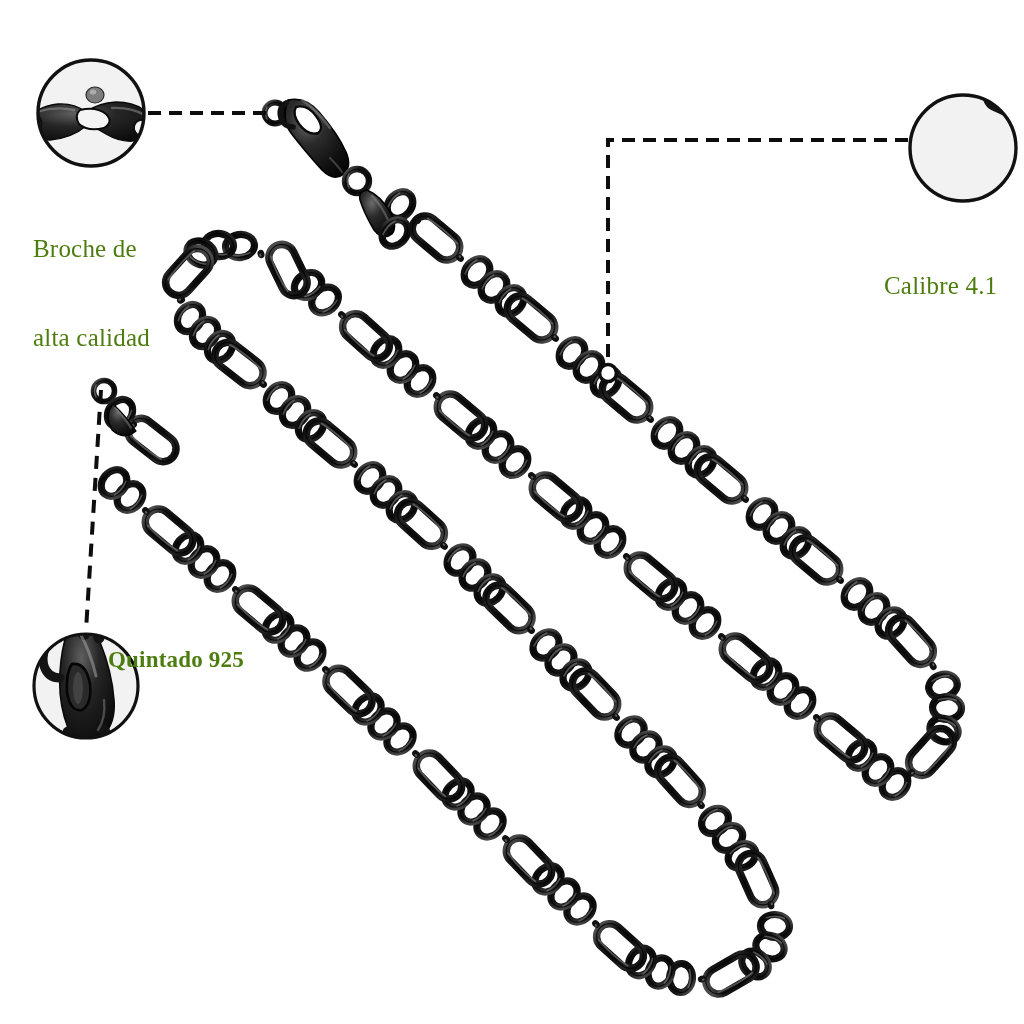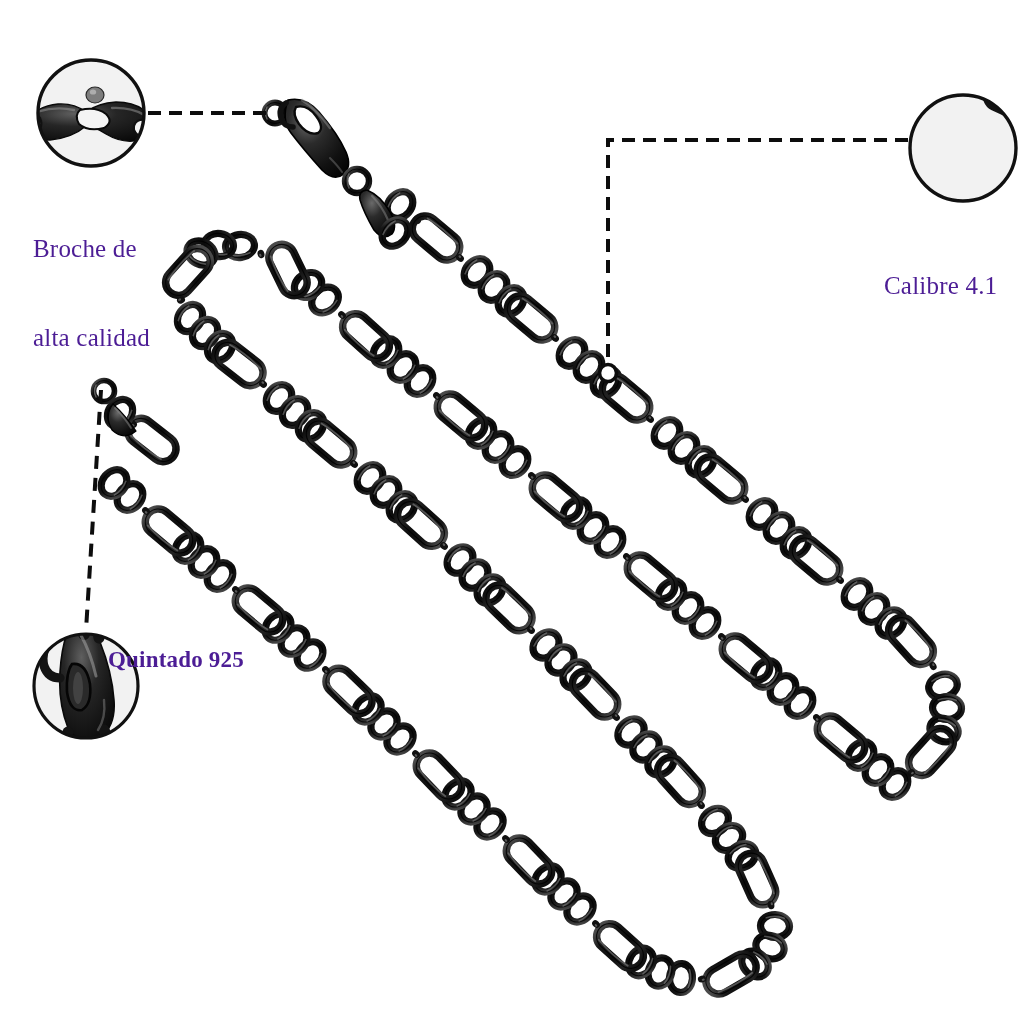--- a/index.html
+++ b/index.html
@@ -21,21 +21,21 @@
   #art {
     position: absolute;
     left: 0;
     top: 0;
     width: 1024px;
     height: 1024px;
     display: block;
   }
   .callout-label {
     position: absolute;
-    color: #4c1d95;
+    color: #4d7c0f;
     font-family: "Liberation Serif", serif;
     font-weight: 400;
     letter-spacing: 0.2px;
     white-space: pre;
     line-height: 1.18;
     -webkit-font-smoothing: antialiased;
   }
   #label-broche {
     left: 33px;
     top: 175px;

